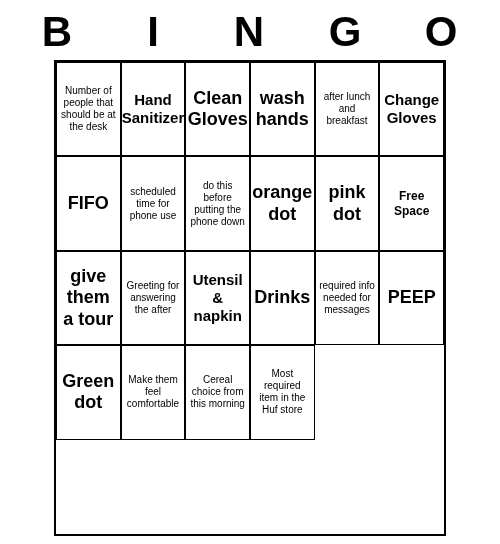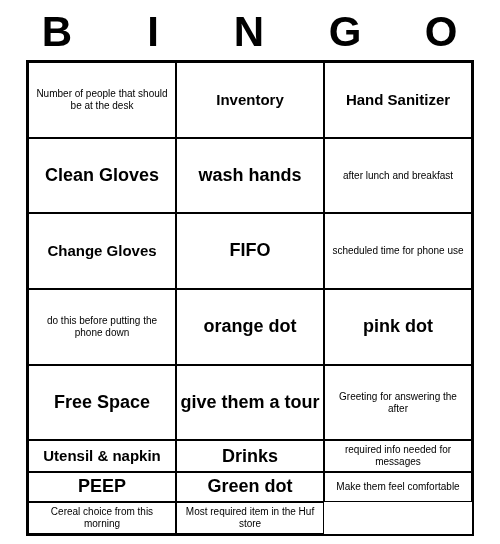--- a/index.html
+++ b/index.html
@@ -22,23 +22,23 @@
       font-weight: bold;
       margin-bottom: 4px;
       letter-spacing: 2px;
     }
     .bingo-title span {
       width: 92px;
       text-align: center;
     }
     .bingo-grid {
       display: grid;
-      grid-template-columns: repeat(3, 1fr);
+      grid-template-columns: repeat(6, 1fr);
       grid-template-rows: repeat(5, 1fr);
-      width: 448px;
+      width: 392px;
       height: 490px;
       border: 2px solid #000;
     }
     .cell {
       border: 1px solid #000;
       display: flex;
       align-items: center;
       justify-content: center;
       text-align: center;
       padding: 3px;
@@ -51,38 +51,37 @@
       font-weight: bold;
     }
     .cell.medium-text {
       font-size: 15px;
       font-weight: bold;
     }
     .cell.small-text {
       font-size: 10px;
     }
     .cell.free-space {
-      font-size: 18px;
+      font-size: 12px;
       font-weight: bold;
     }
   </style>
 </head>
 <body>
 
 <div class="bingo-title">
   <span>B</span>
   <span>I</span>
   <span>N</span>
   <span>G</span>
   <span>O</span>
 </div>
 
 <div class="bingo-grid" id="bingo-grid">
 <div class="cell small-text">Number of people that should be at the desk</div>
-    <div class="cell medium-text">Inventory</div>
     <div class="cell medium-text">Hand Sanitizer</div>
     <div class="cell large-text">Clean Gloves</div>
     <div class="cell large-text">wash hands</div>
     <div class="cell small-text">after lunch and breakfast</div>
     <div class="cell medium-text">Change Gloves</div>
     <div class="cell large-text">FIFO</div>
     <div class="cell small-text">scheduled time for phone use</div>
     <div class="cell small-text">do this before putting the phone down</div>
     <div class="cell large-text">orange dot</div>
     <div class="cell large-text">pink dot</div>

